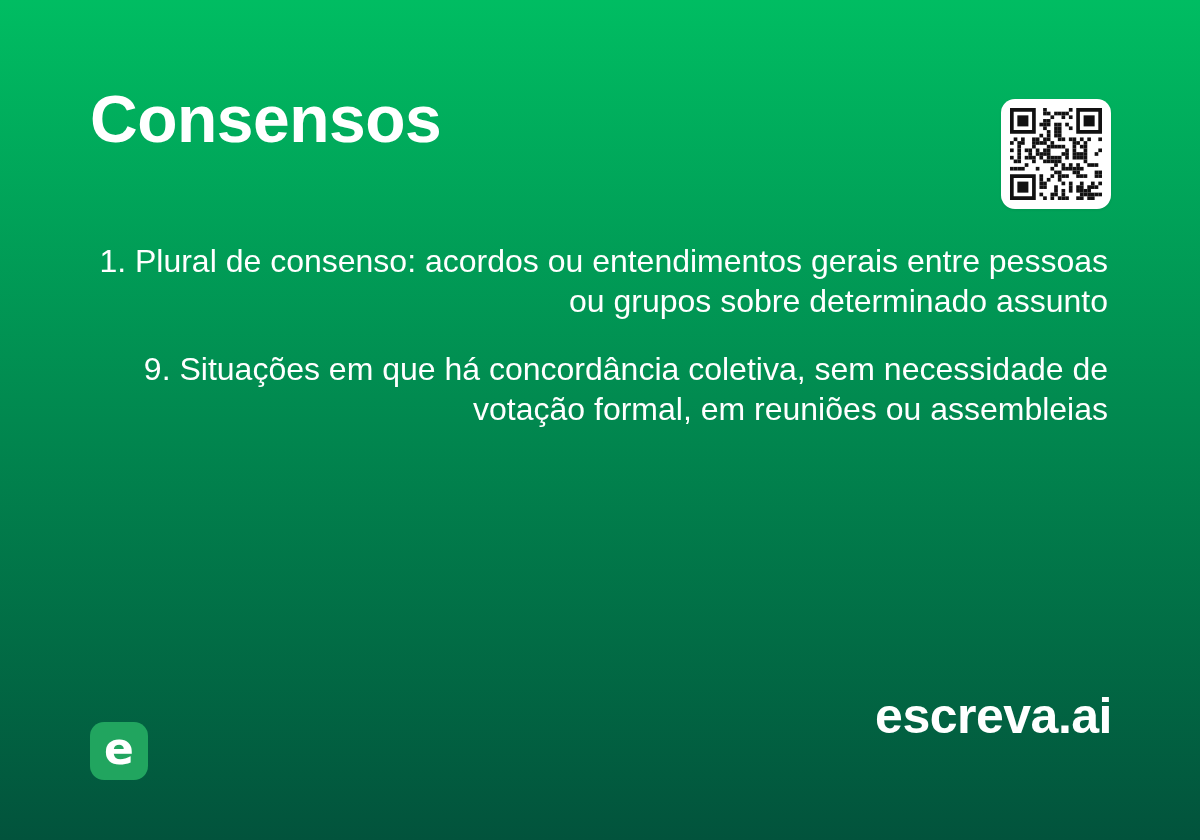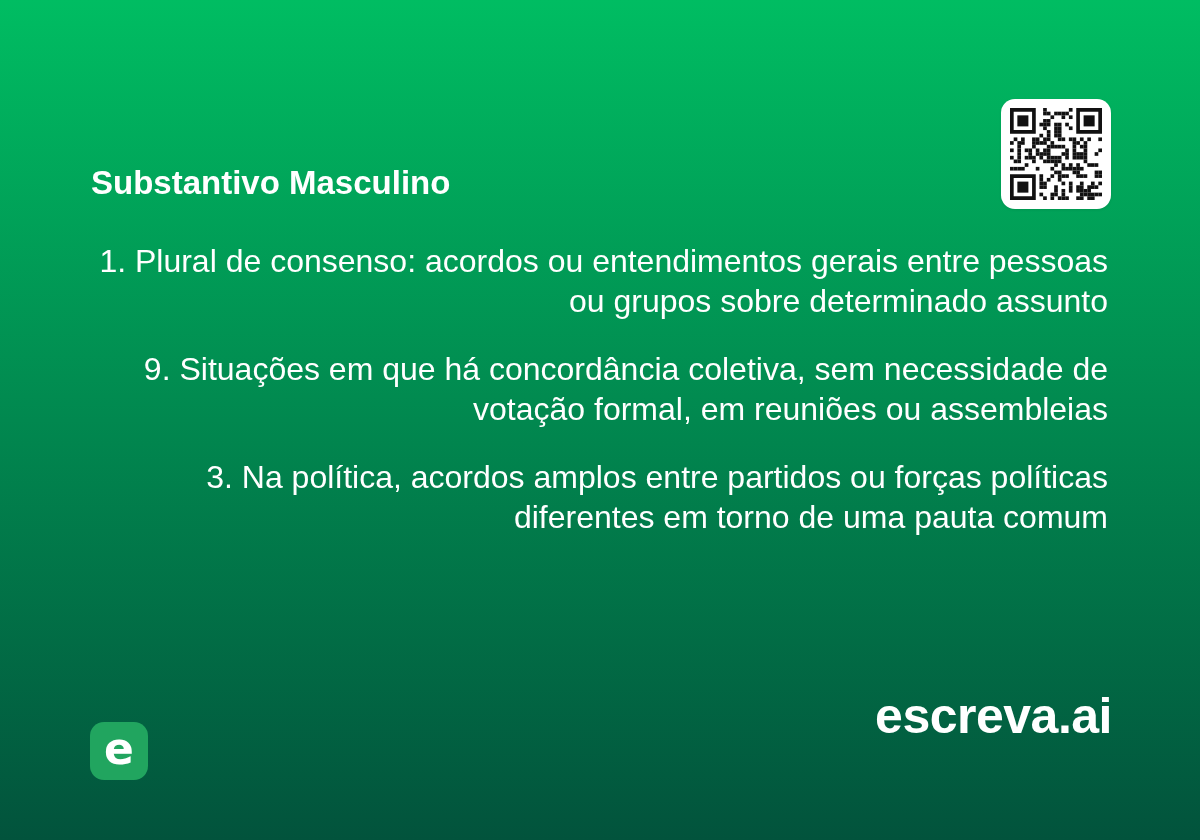--- a/index.html
+++ b/index.html
@@ -53,22 +53,22 @@
     position: absolute; right: 88px; top: 688px;
     font-size: 50px; line-height: 56px; font-weight: 700;
     letter-spacing: -0.5px;
   }
 </style>
 </head>
 <body>
 
 <div class="card">
 
-
-  <div class="subtitle">Substantivo Masculino</div>
+  <h1 class="title">Consensos</h1>
+
 
   <div class="qr-box">
     <span id="qr-icon"><svg viewBox="0 0 100 100" xmlns="http://www.w3.org/2000/svg">
           <g fill="#111111">
             <rect x="36" y="0" width="4" height="4"></rect>
             <rect x="64" y="0" width="4" height="4"></rect>
             <rect x="36" y="4" width="4" height="4"></rect>
             <rect x="40" y="4" width="4" height="4"></rect>
             <rect x="48" y="4" width="4" height="4"></rect>
             <rect x="52" y="4" width="4" height="4"></rect>
@@ -265,21 +265,20 @@
             <rect x="80" y="8" width="12" height="12"></rect>
             <path fill-rule="evenodd" d="M0 72h28v28h-28z M4 76v20h20v-20z"></path>
             <rect x="8" y="80" width="12" height="12"></rect>
           </g>
         </svg></span>
   </div>
 
   <div class="defs">
     <p class="def">1. Plural de consenso: acordos ou entendimentos gerais entre pessoas ou grupos sobre determinado assunto</p>
     <p class="def">9. Situações em que há concordância coletiva, sem necessidade de votação formal, em reuniões ou assembleias</p>
-    <p class="def">3. Na política, acordos amplos entre partidos ou forças políticas diferentes em torno de uma pauta comum</p>
   </div>
 
   <div class="logo-badge">
     <span>e</span>
   </div>
 
   <div class="brand">escreva.ai</div>
 
 </div>
 

